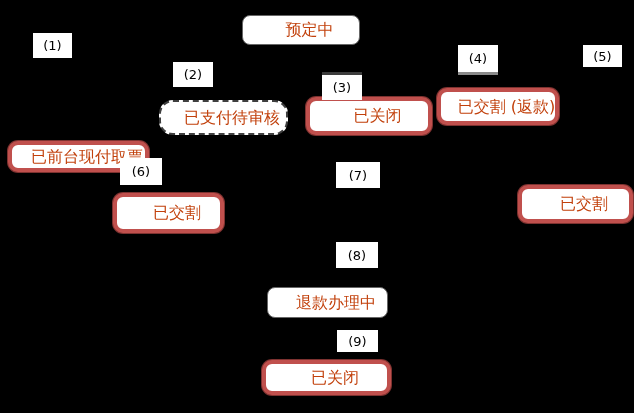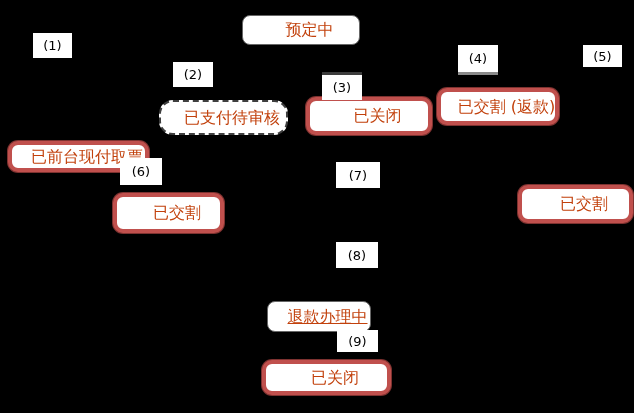--- a/index.html
+++ b/index.html
@@ -73,21 +73,21 @@
 
   <div class="node red" style="left:306px; top:97px;  width:126px; height:38px;">已关闭</div>
 
   <div class="node red" style="left:437px; top:88px;  width:122px; height:37px;">已交割 (返款)</div>
 
   <div class="node red" style="left:113px; top:193px; width:111px; height:40px;">已交割</div>
 
 
   <div class="node red" style="left:518px; top:185px; width:115px; height:38px;">已交割</div>
 
-  <div class="node thin" style="left:267px; top:301px; width:104px; height:31px;text-decoration:underline;">退款办理中</div>
+  <div class="node thin" style="left:267px; top:287px; width:121px; height:31px;">退款办理中</div>
 
   <div class="node red" style="left:262px; top:360px; width:129px; height:35px;">已关闭</div>
 
   <div class="step" style="left:33px;  top:33px;  width:39px; height:25px;">(1)</div>
 
   <div class="step" style="left:173px; top:62px;  width:40px; height:25px;">(2)</div>
 
   <div class="step edge-top" style="left:322px; top:72px;  width:40px; height:28px;">(3)</div>
 
   <div class="step edge-bottom" style="left:458px; top:45px;  width:40px; height:30px;">(4)</div>

